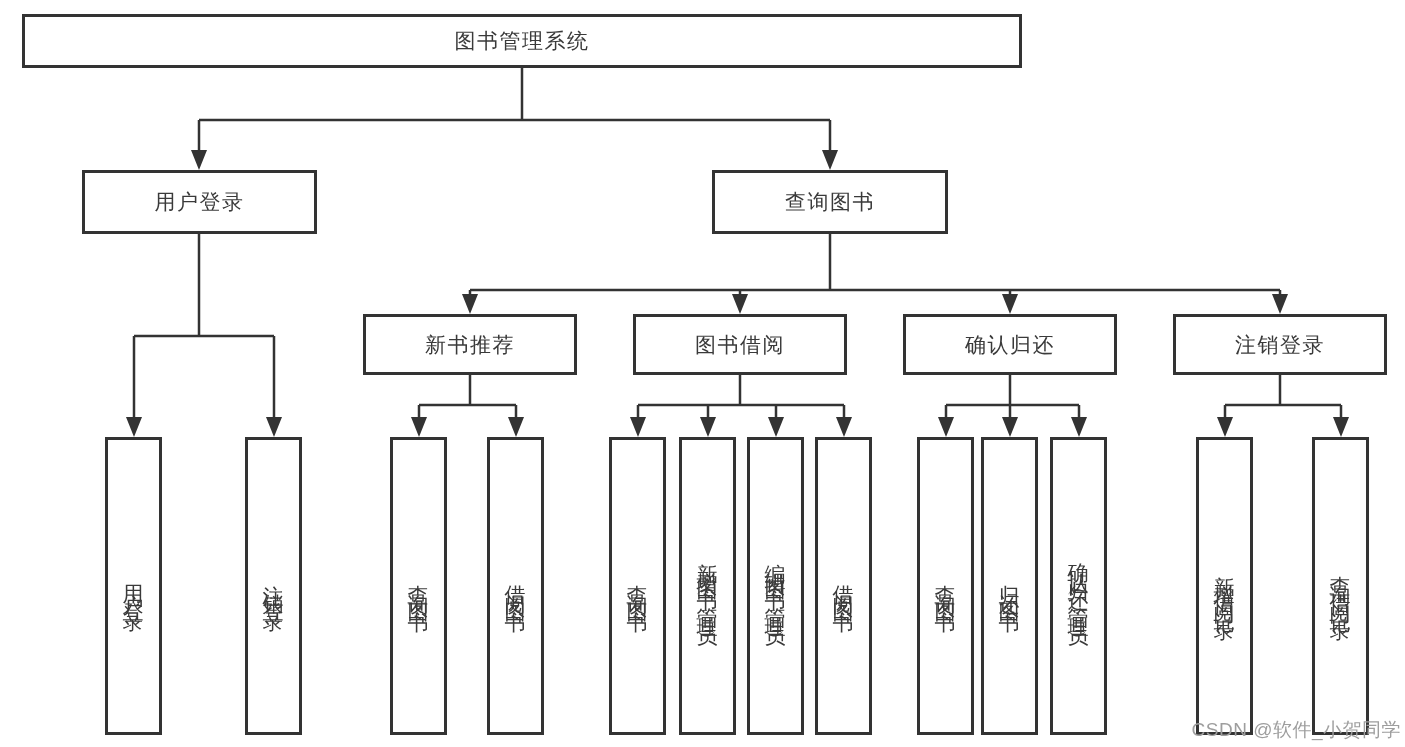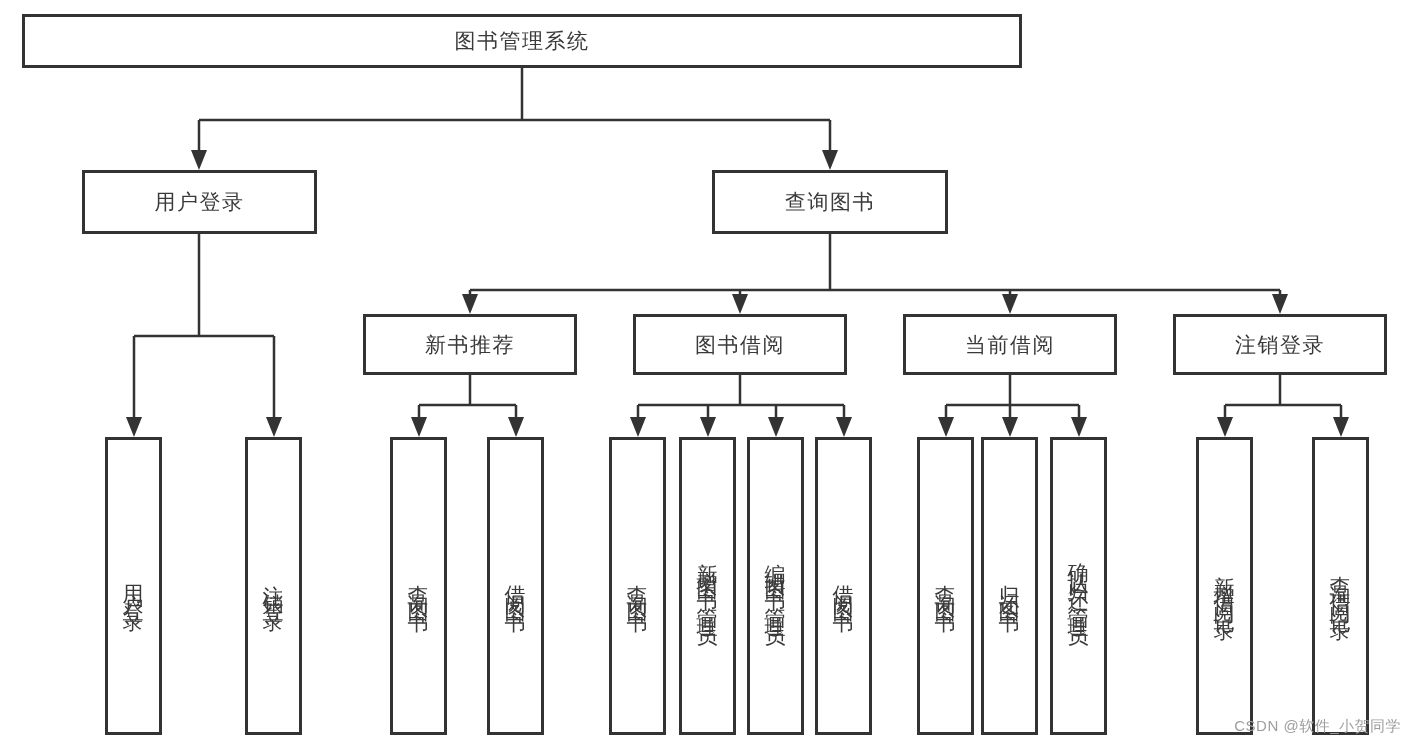--- a/index.html
+++ b/index.html
@@ -42,21 +42,21 @@
     text-orientation: mixed;
     font-size: 21px;
     letter-spacing: 9px;
     line-height: 1;
     white-space: nowrap;
   }
   .watermark {
     position: absolute;
     right: 4px;
     top: 717px;
-    font-size: 15px;
+    font-size: 19px;
     letter-spacing: 0.5px;
     color: var(--watermark);
     z-index: 5;
     white-space: nowrap;
   }
 </style>
 </head>
 <body>
 
 <div class="stage">
@@ -141,21 +141,21 @@
     <span class="hlabel">查询图书</span>
   </div>
 
   <div class="node head l3" style="left:633px">
     <span class="hlabel">图书借阅</span>
   </div>
   <div class="node head l3" style="left:363px">
     <span class="hlabel">新书推荐</span>
   </div>
   <div class="node head l3" style="left:903px">
-    <span class="hlabel">当前借阅</span>
+    <span class="hlabel">确认归还</span>
   </div>
   <div class="node head l3" style="left:1173px">
     <span class="hlabel">注销登录</span>
   </div>
 
   <div class="node leaf" style="left:105px">
     <span class="vlabel">用户登录</span>
   </div>
   <div class="node leaf" style="left:245px">
     <span class="vlabel">注销登录</span>

